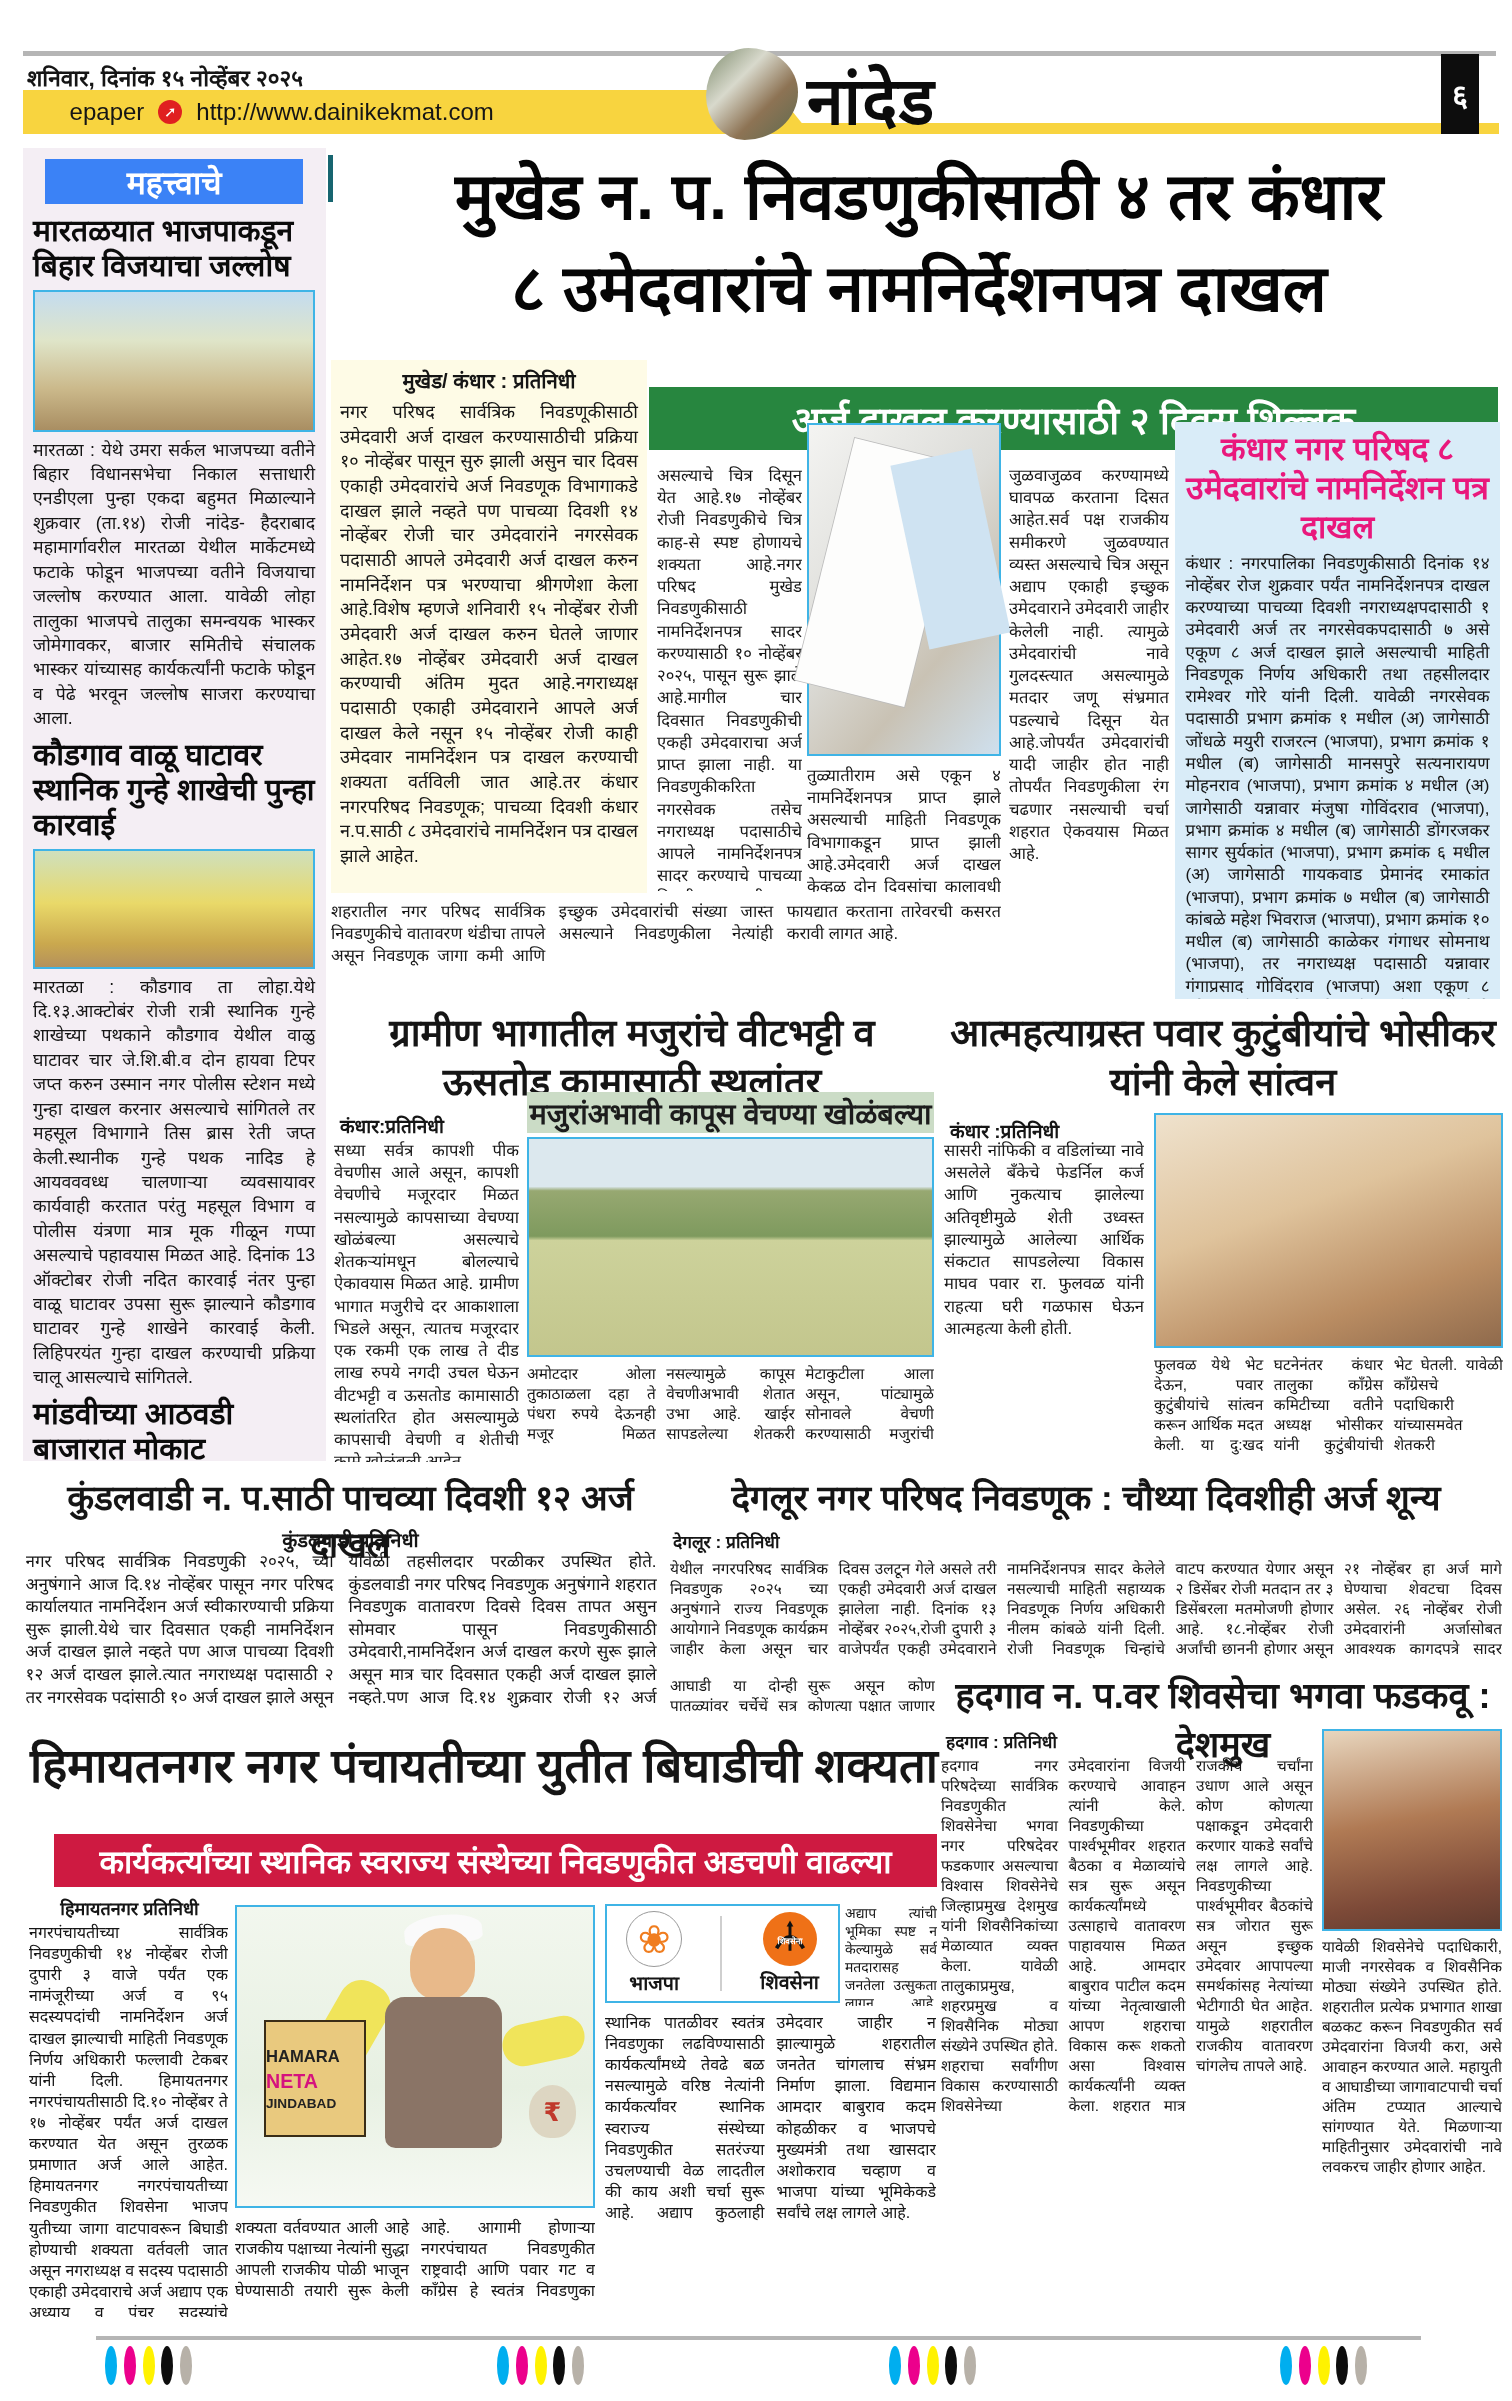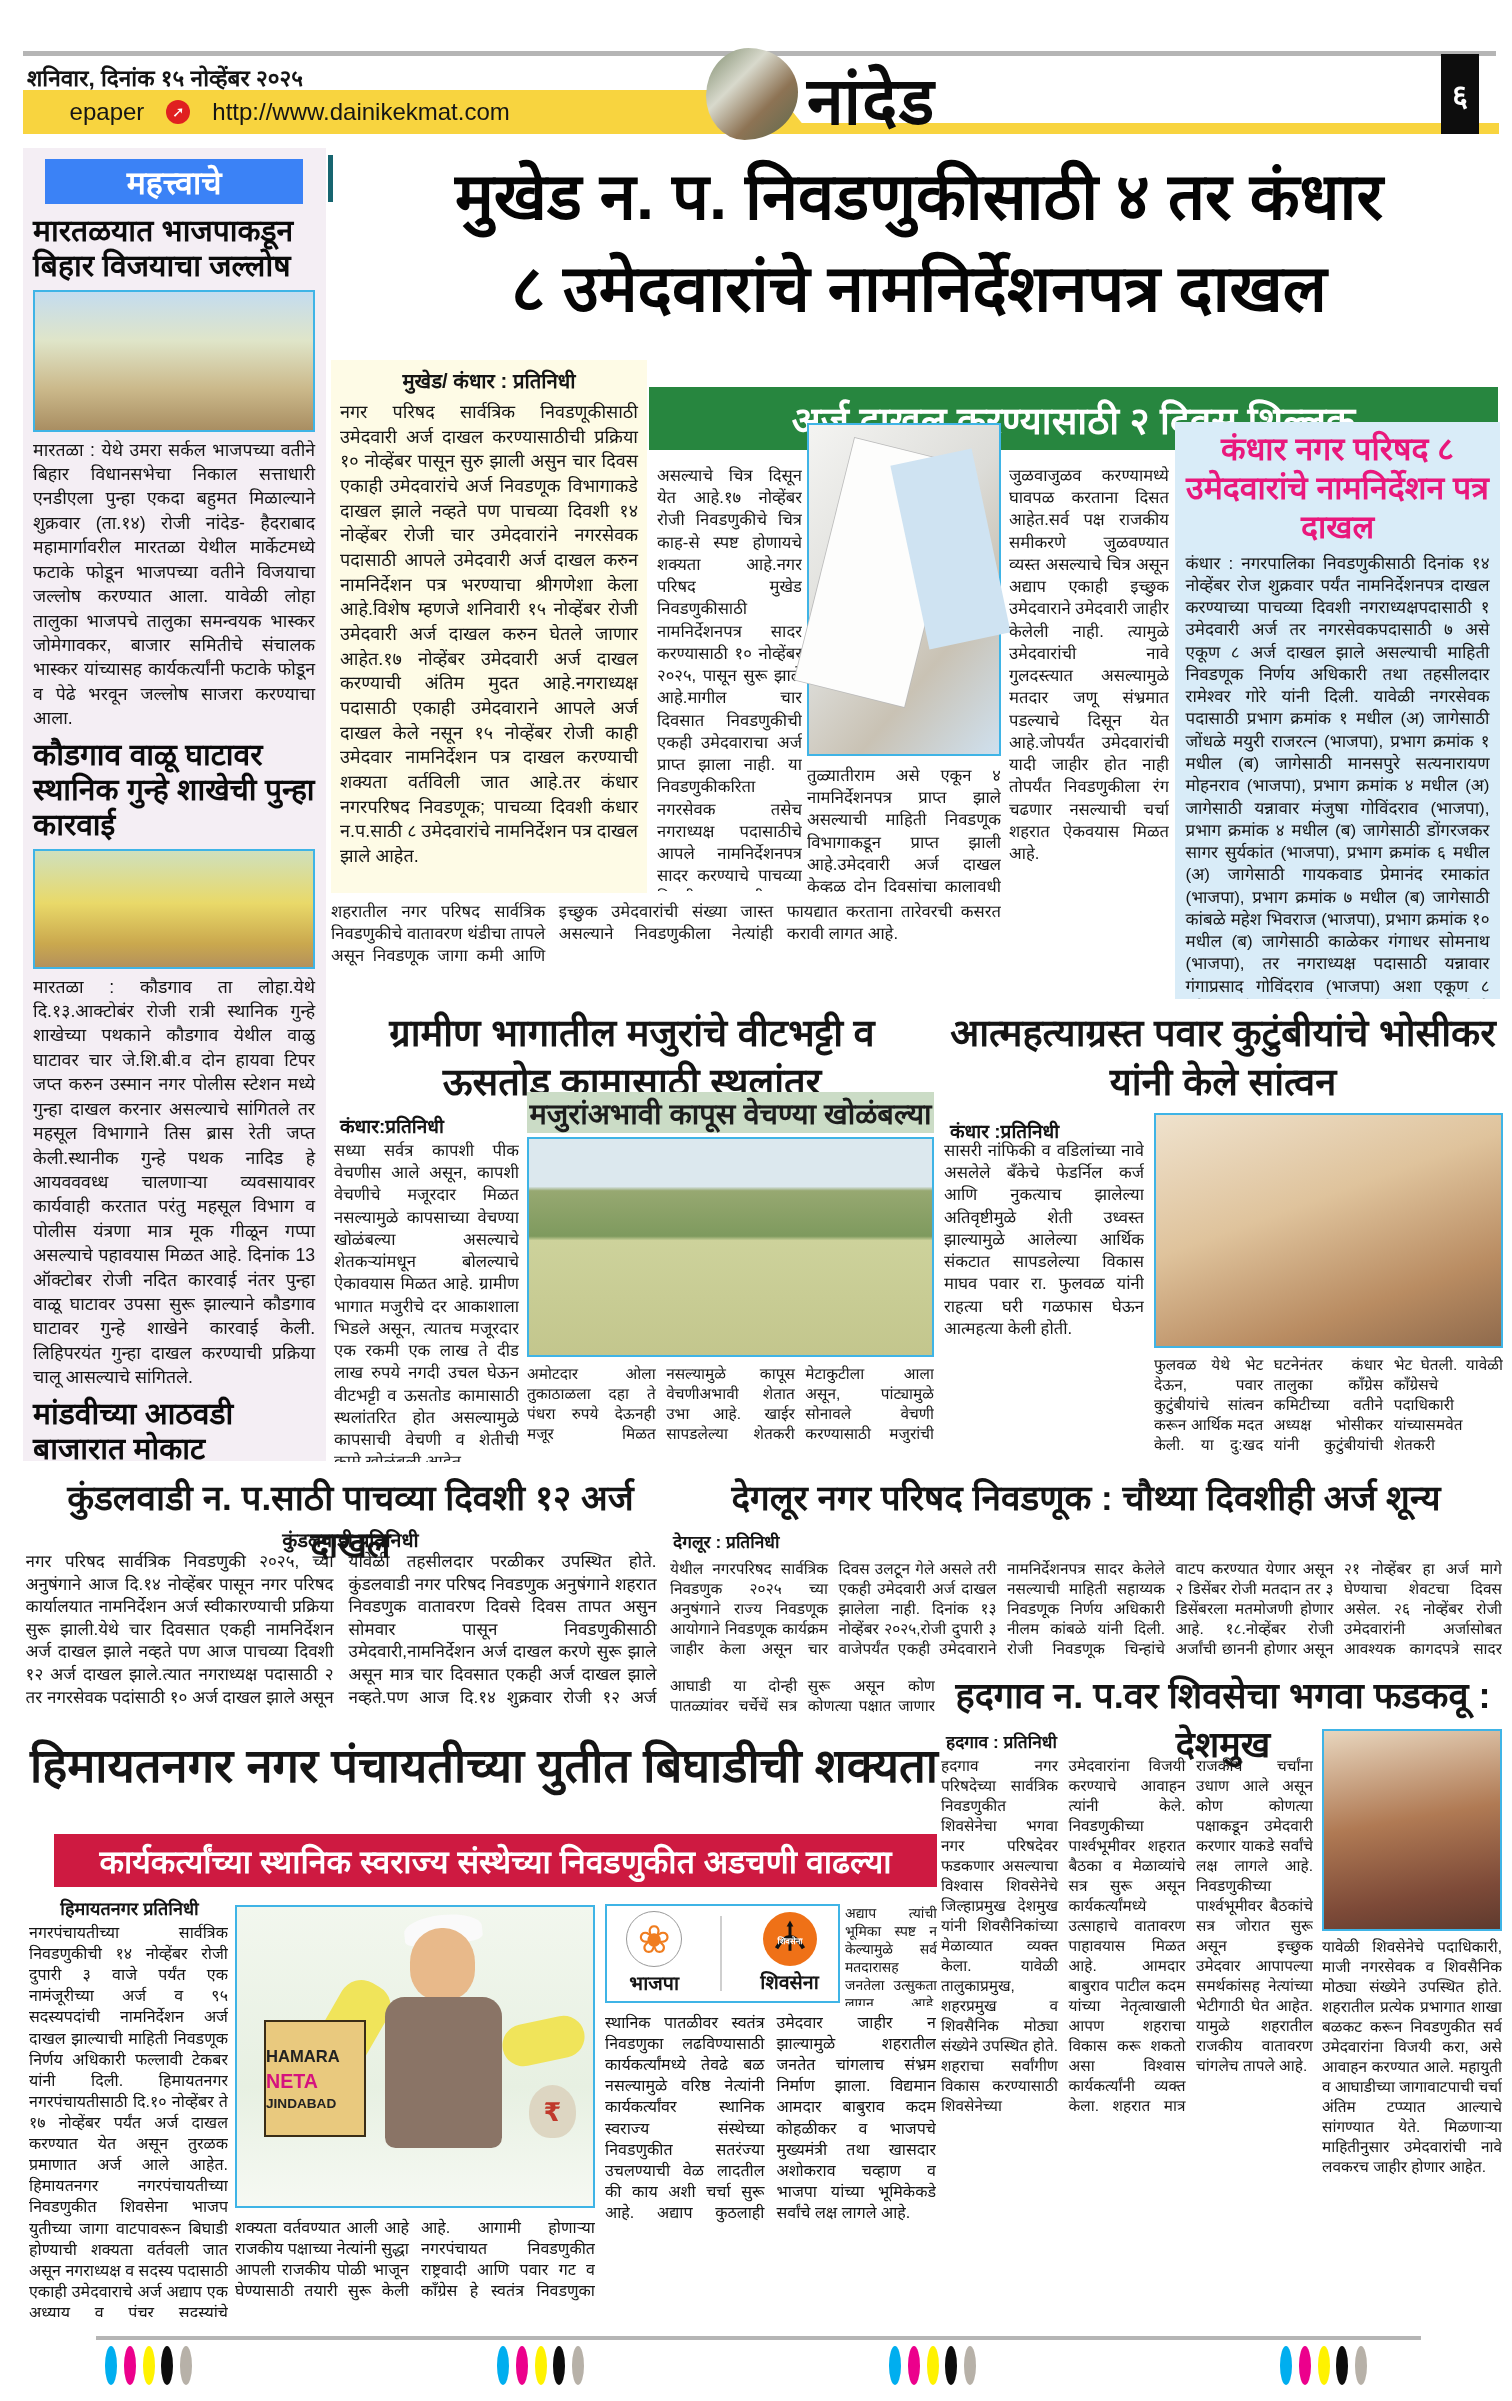--- a/index.html
+++ b/index.html
@@ -6,21 +6,21 @@
   #page{position:relative;width:1512px;height:2401px;background:#ffffff;overflow:hidden;
         font-family:"Liberation Sans","DejaVu Sans",sans-serif;color:#151515;}
   .abs{position:absolute;}
   .just{text-align:justify;text-justify:inter-word;}
   .clip{overflow:hidden;}
   
   .top-rule{left:22.6px;top:51px;width:1473px;height:4.5px;background:#b5b5b5;}
   .date{left:27px;top:62px;font-size:22.6px;font-weight:700;}
   .epband{left:22.6px;top:90px;width:788px;height:44px;background:#f8d43f;
           clip-path:polygon(0 0,95.5% 0,100% 100%,0 100%);
-          display:flex;align-items:center;padding-left:47px;gap:22px;font-size:24px;box-sizing:border-box;}
+          display:flex;align-items:center;padding-left:47px;gap:14px;font-size:24px;box-sizing:border-box;}
   .epicon{width:24px;height:24px;border-radius:50%;background:#e02020;color:#fff;display:flex;
           align-items:center;justify-content:center;font-size:15px;font-weight:700;}
   .ystrip{left:800px;top:123px;width:699px;height:10.5px;background:#f8d43f;}
   .mapblob{left:706px;top:48px;width:92px;height:92px;border-radius:46% 54% 58% 42%/52% 48% 52% 48%;
            background:linear-gradient(135deg,#7c8a6b 0%,#d8d9cc 35%,#8d7354 65%,#5d6b50 100%);}
   .city{left:807px;top:53px;font-size:66px;font-weight:900;letter-spacing:1.5px;color:#0b0b0b;}
   .brandbox{left:1209px;top:54px;width:232px;height:80px;background:#f8d43f;text-align:center;}
   .tagline{font-size:19.6px;font-weight:800;color:#d61f26;margin-top:6px;}
   .brand{font-size:45px;font-weight:900;color:#e01f1f;line-height:1.0;}
   .pagebox{left:1441px;top:54px;width:38px;height:80px;background:#0d0d0d;color:#fff;display:flex;
@@ -72,21 +72,21 @@
   .knhead{left:45px;top:1473px;width:611px;text-align:center;font-size:35px;font-weight:800;}
   .knby{left:45px;top:1526px;width:611px;text-align:center;font-size:19.6px;font-weight:800;}
   .kncols{left:25.6px;top:1551px;width:631px;height:173px;column-count:2;column-gap:15px;font-size:17px;line-height:1.33;}
   .dghead{left:670px;top:1473px;width:832px;text-align:center;font-size:35px;font-weight:800;}
   .dgby{left:673px;top:1530px;font-size:17.3px;font-weight:800;}
   .dgcols{left:670px;top:1559px;width:832px;height:113px;column-count:5;column-gap:10.5px;font-size:15.4px;line-height:1.3;}
   .dgcont{left:670px;top:1676px;width:265px;height:50px;column-count:2;column-gap:10.5px;font-size:15.4px;line-height:1.3;}
   .hdhead{left:943px;top:1670px;width:560px;text-align:center;font-size:36px;font-weight:800;}
   .hdby{left:946px;top:1730px;font-size:17.3px;font-weight:800;}
   
-  .hmhead{left:30px;top:1732px;width:908px;text-align:right;font-size:47px;font-weight:900;}
+  .hmhead{left:30px;top:1732px;width:908px;text-align:center;font-size:47px;font-weight:900;}
   .redband{left:54px;top:1834px;width:883px;height:53px;background:#ce1a41;color:#fff;display:flex;
            align-items:center;justify-content:center;font-size:32px;font-weight:700;}
   .hmby{left:30px;top:1896px;width:199px;text-align:center;font-size:18px;font-weight:800;}
   .hmcol1{left:29px;top:1922px;width:199px;height:395px;font-size:16px;line-height:1.32;}
   .cartoon{left:235px;top:1905px;width:360px;height:303px;background:linear-gradient(180deg,#f2f7ee 0%,#e7f0e2 60%,#f6f9f3 100%);}
   .sign{position:absolute;left:27px;top:113px;width:98px;height:113px;background:#e9c97e;border:2.3px solid #3a2d17;
         display:flex;flex-direction:column;align-items:flex-start;justify-content:center;gap:3px;font-weight:800;}
   .sign .s1{font-size:16.6px;color:#222;}
   .sign .s2{font-size:19.6px;color:#d5127e;}
   .sign .s3{font-size:13.6px;color:#222;}

